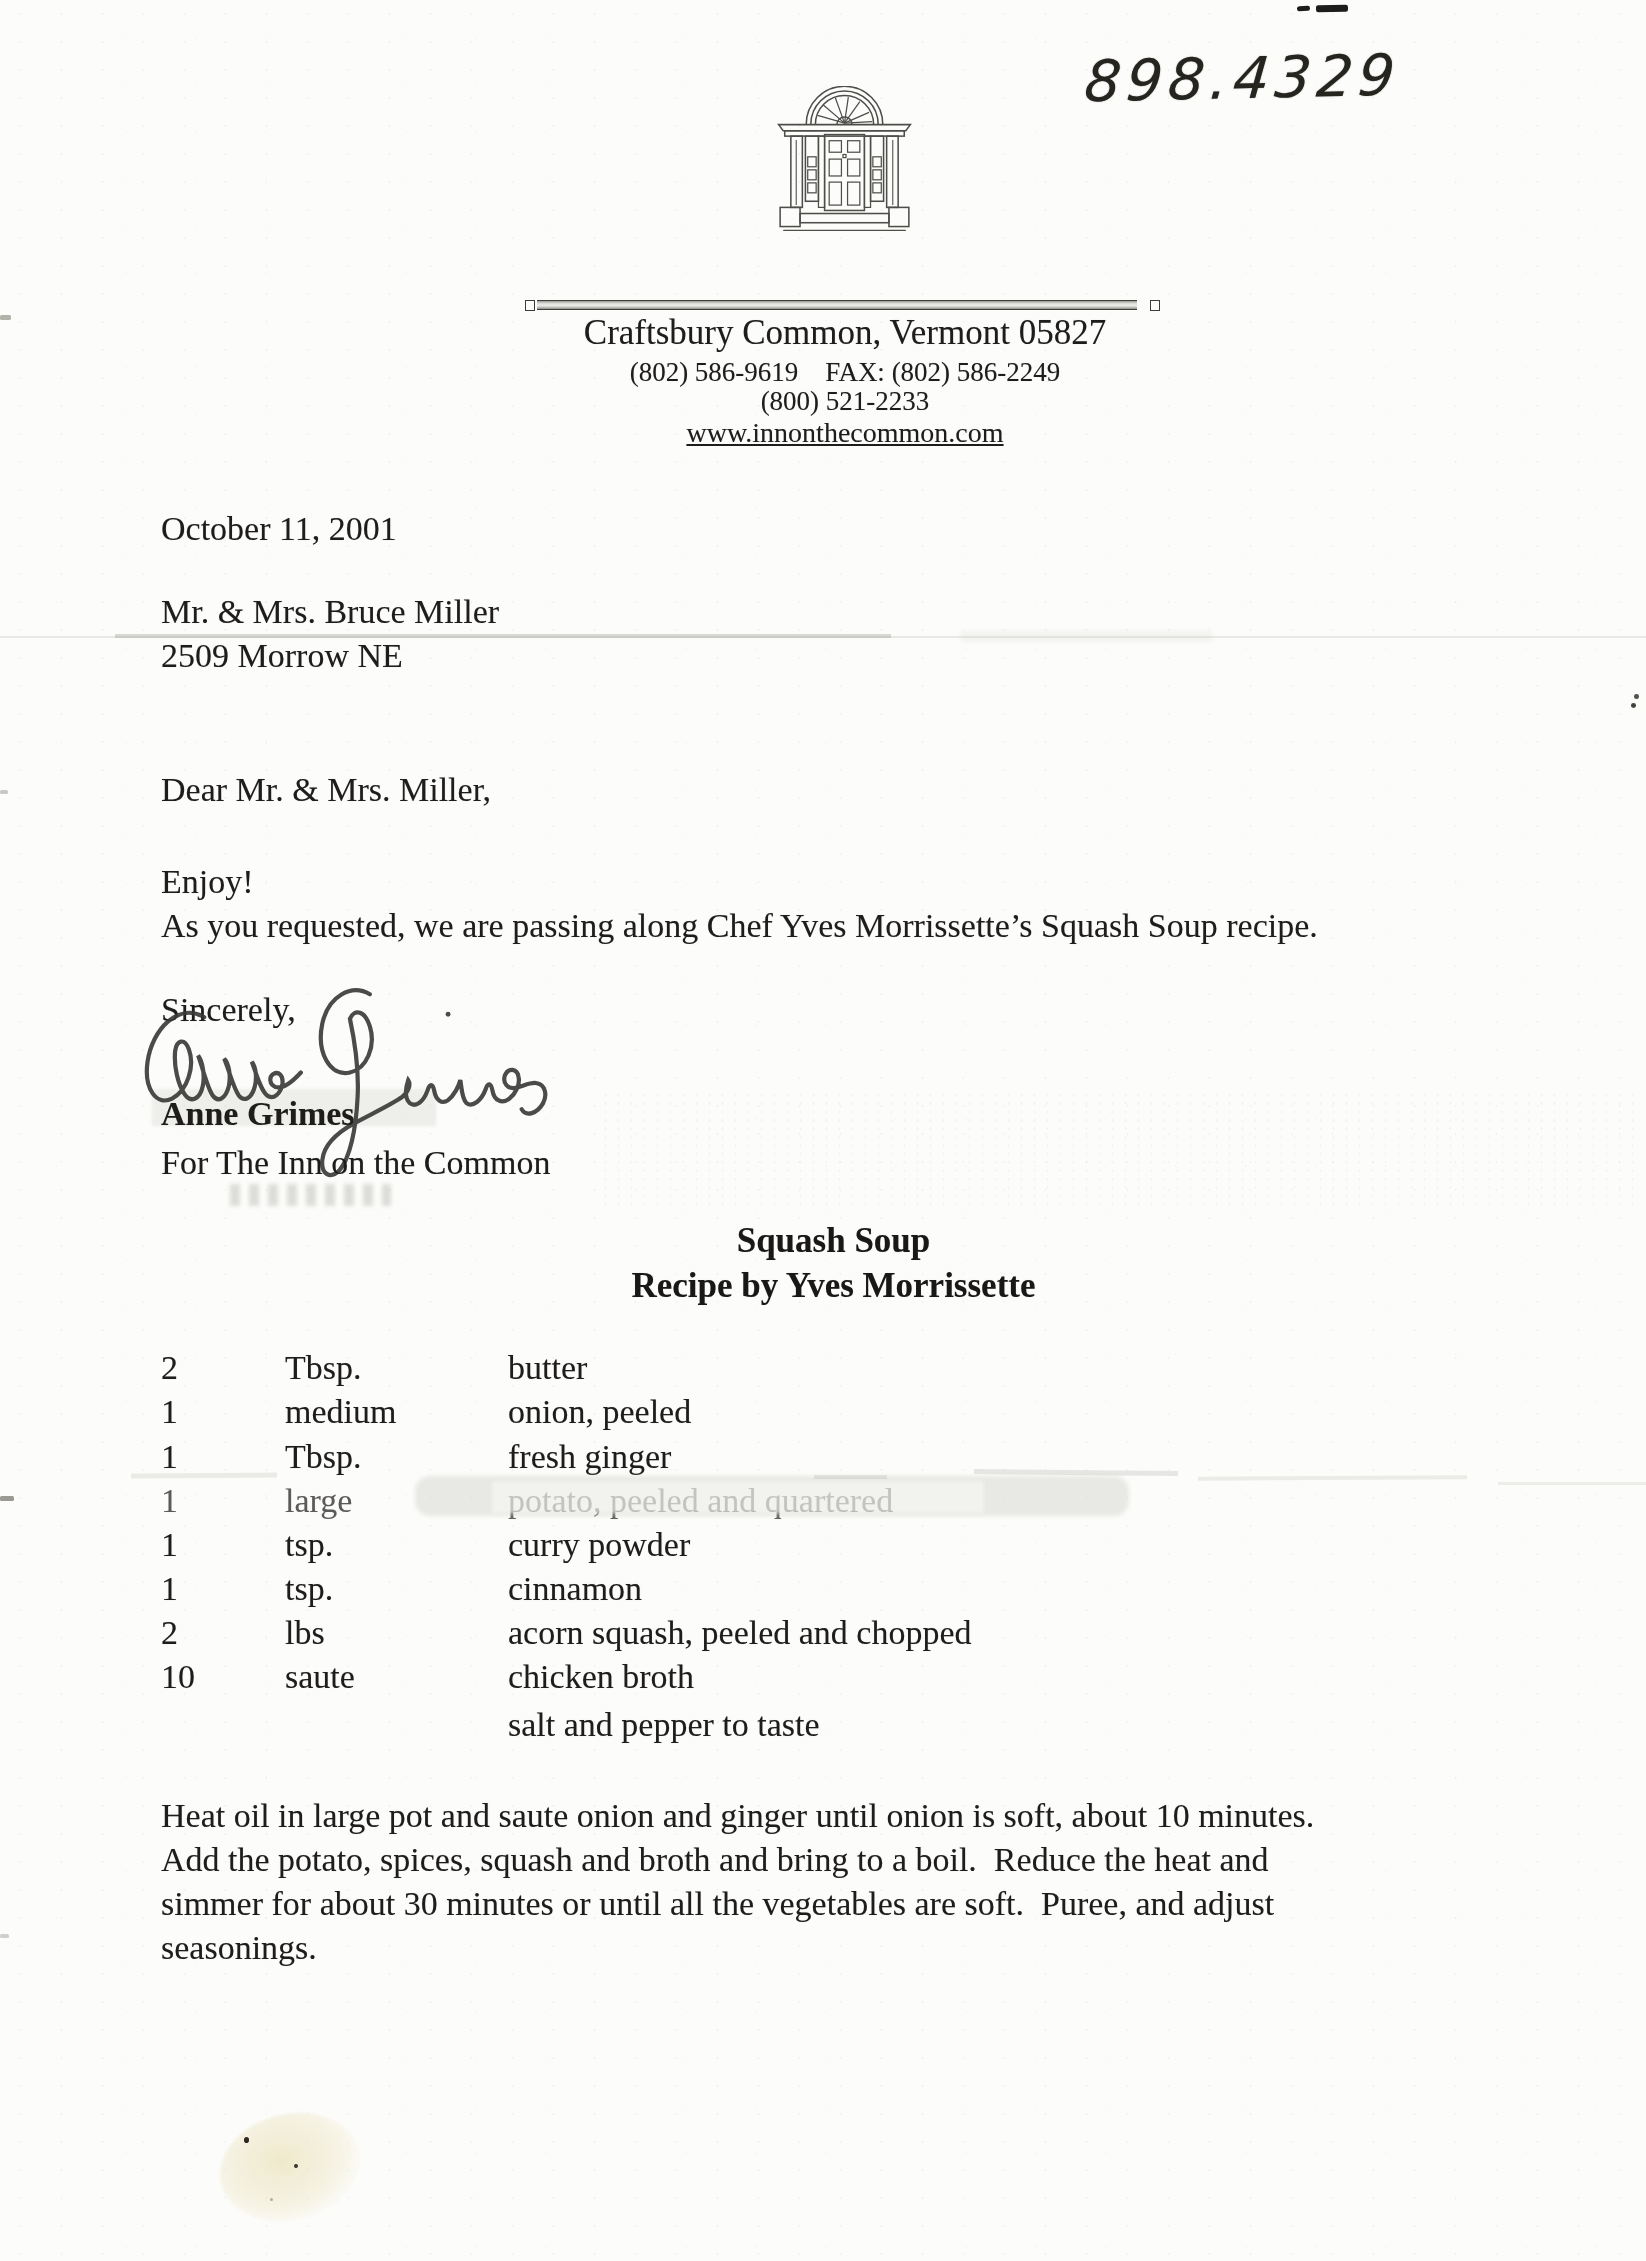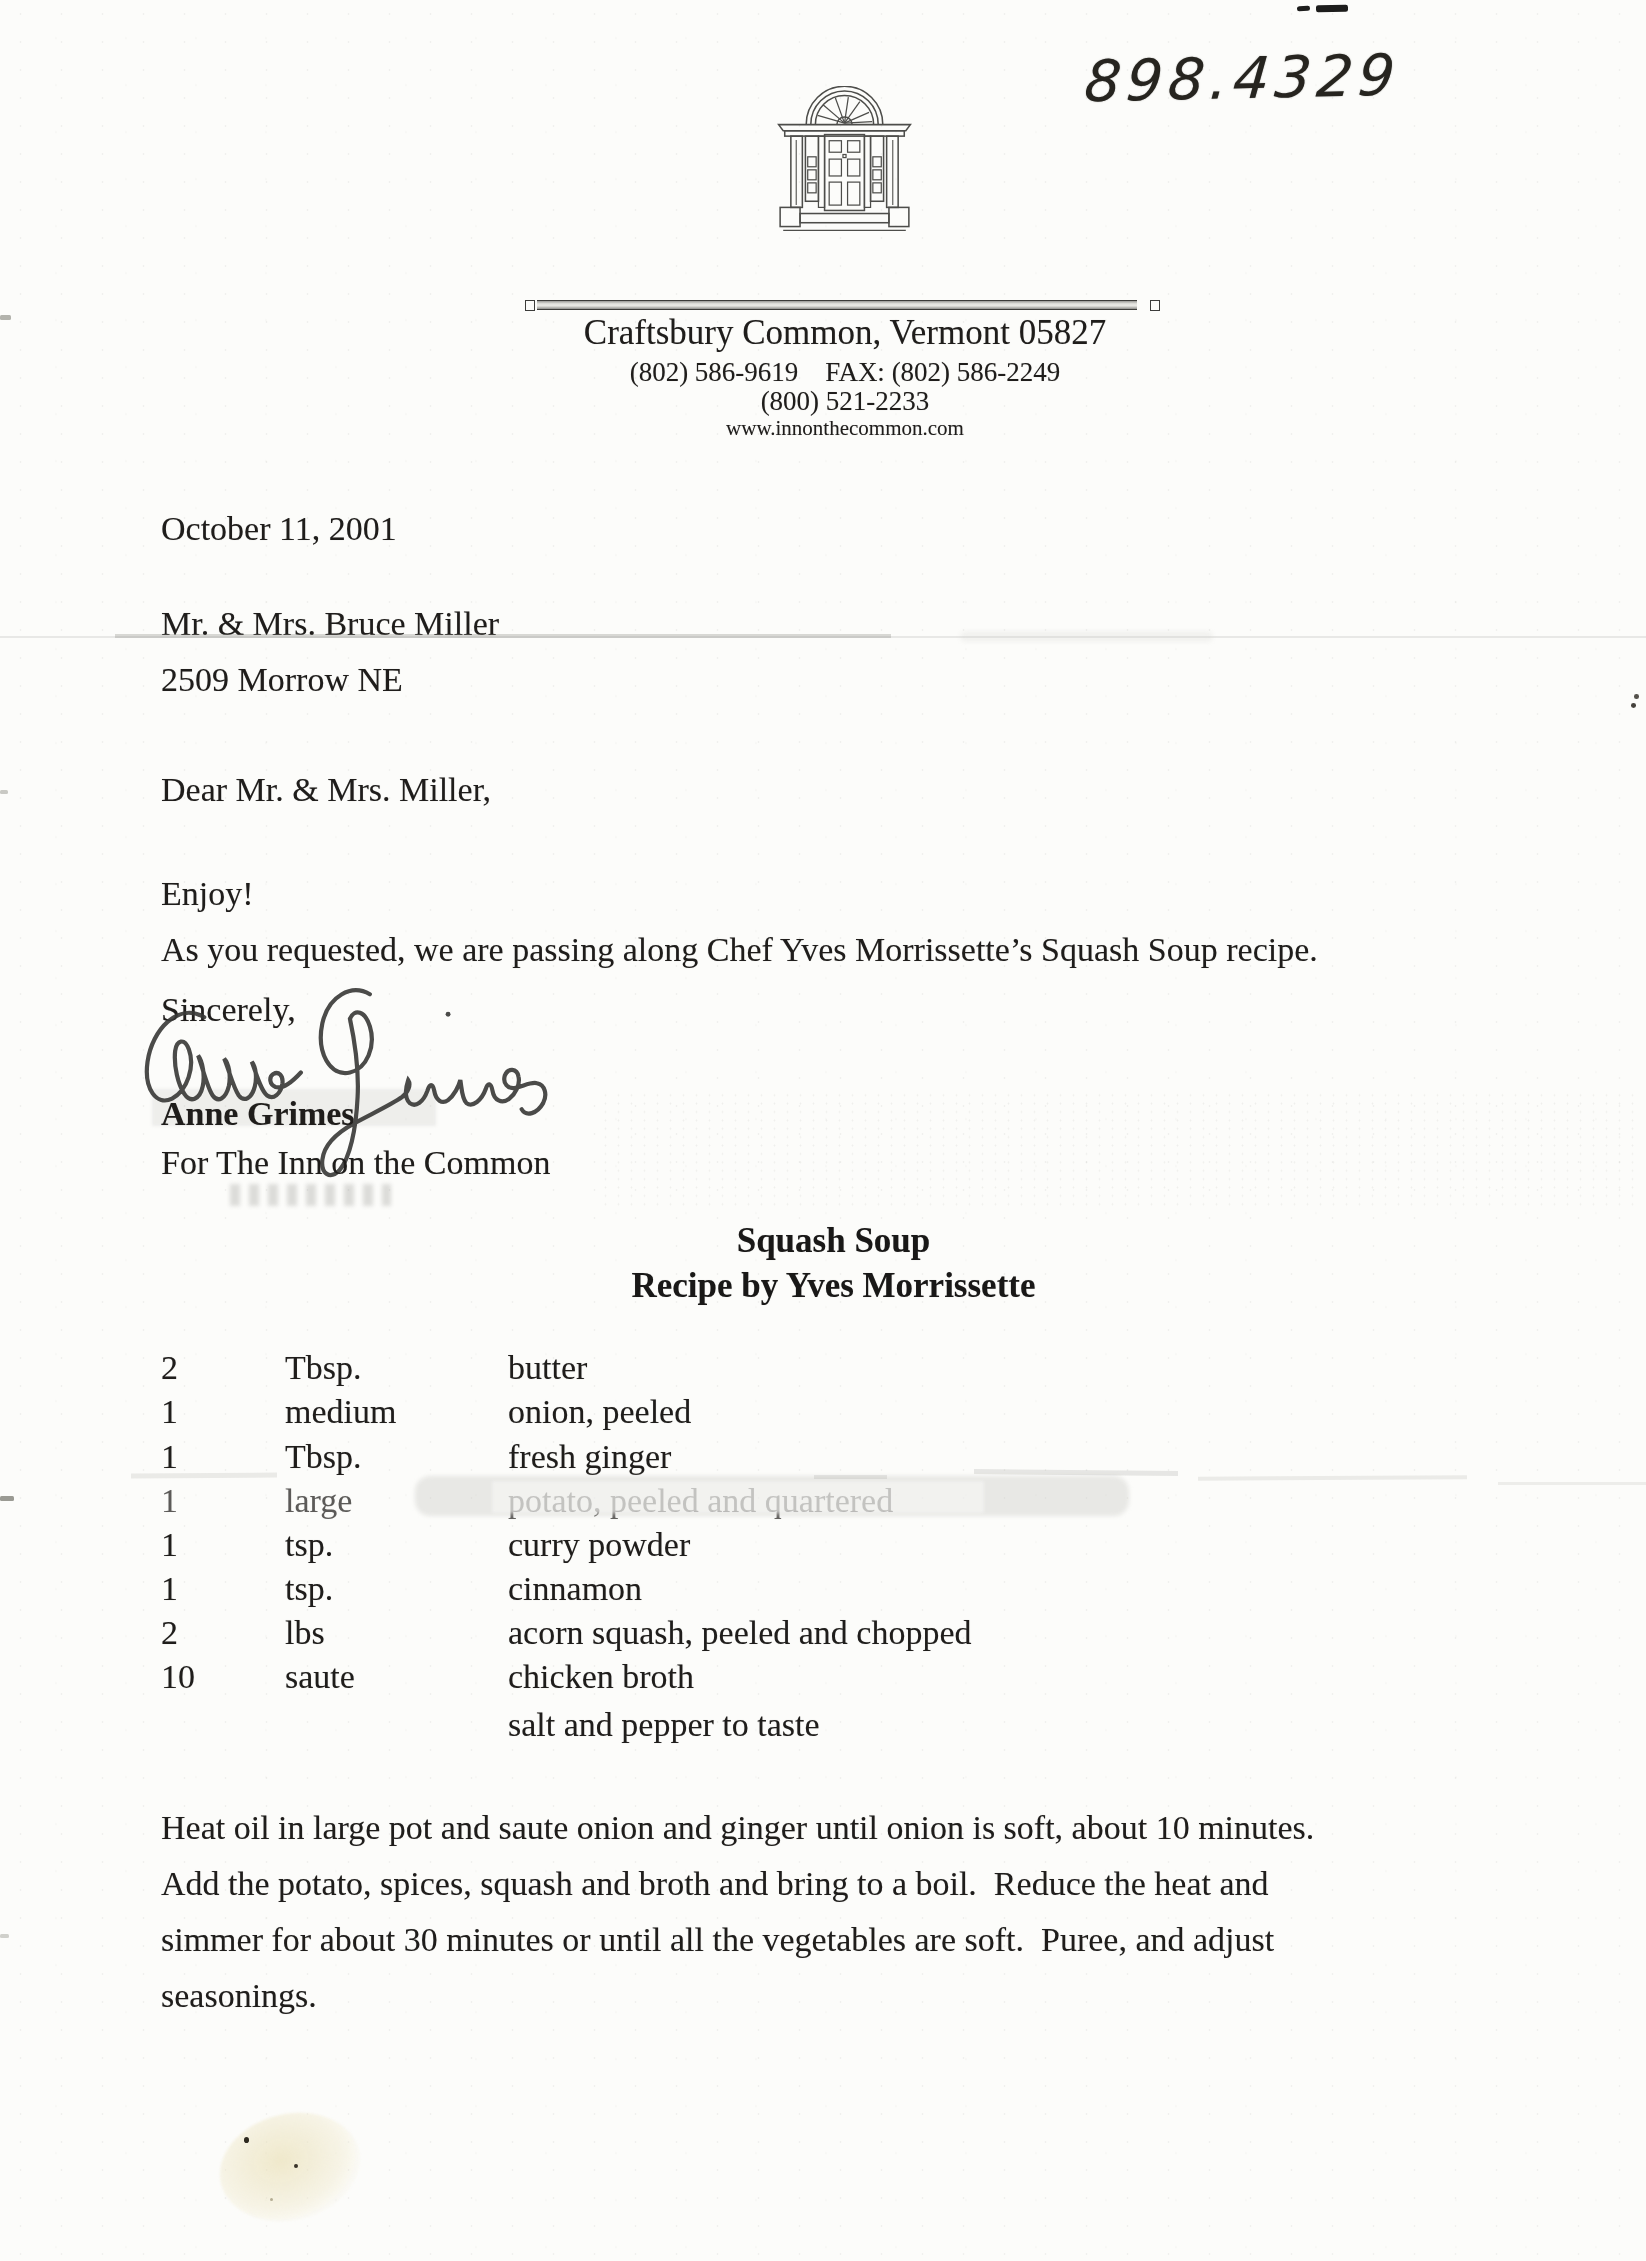--- a/index.html
+++ b/index.html
@@ -19,29 +19,29 @@
       radial-gradient(circle, rgba(160,160,150,.07) 0.8px, transparent 1.2px);
     background-size:41px 28px, 70px 47px;
     background-position:0 0, 21px 14.6px;
   }
   
   .lh-line{left:43px;width:1604px;text-align:center;}
   .lh-title{top:237px;font-size:46px;letter-spacing:0.4px;color:#171716;}
   .lh-addr{top:310px;font-size:35px;}
   .lh-phone{top:355px;font-size:27px;}
   .lh-toll{top:384px;font-size:27px;}
-  .lh-web{top:415px;font-size:21px;}
+  .lh-web{top:415px;font-size:28px;text-decoration:underline;}
   .rule-wrap{left:525px;top:298px;width:635px;height:14px;}
   .rule-bar{position:absolute;left:11.5px;top:1.5px;width:600px;height:8.4px;
     background:linear-gradient(#9a9a97,#e3e3df 35%,#e9e9e5 60%,#8f8f8c);
     border-top:1.5px solid #3c3c3a;border-bottom:1.5px solid #3c3c3a;}
   .rule-sq{position:absolute;top:2.3px;width:8.4px;height:8.4px;border:1.9px solid #3c3c3a;background:#fbfbf9;}
   
   .body-text{font-size:34px;}
-  .block{line-height:44px;margin-top:12px;}
+  .block{line-height:44px;}
   
   .ing-qty{left:161px;width:108px;}
   .ing-unit{left:285px;width:207px;}
   .ing-item{left:508px;width:1075px;}
   .faded{opacity:.72;filter:blur(0.3px);}
   
   .recipe-head{left:0;width:1667px;text-align:center;font-weight:bold;font-size:35px;color:#191817;}
   
   .crease{background:rgba(140,140,134,.32);}
   .smudge{background:rgba(205,205,199,.42);filter:blur(2.3px);border-radius:15.4px;}

